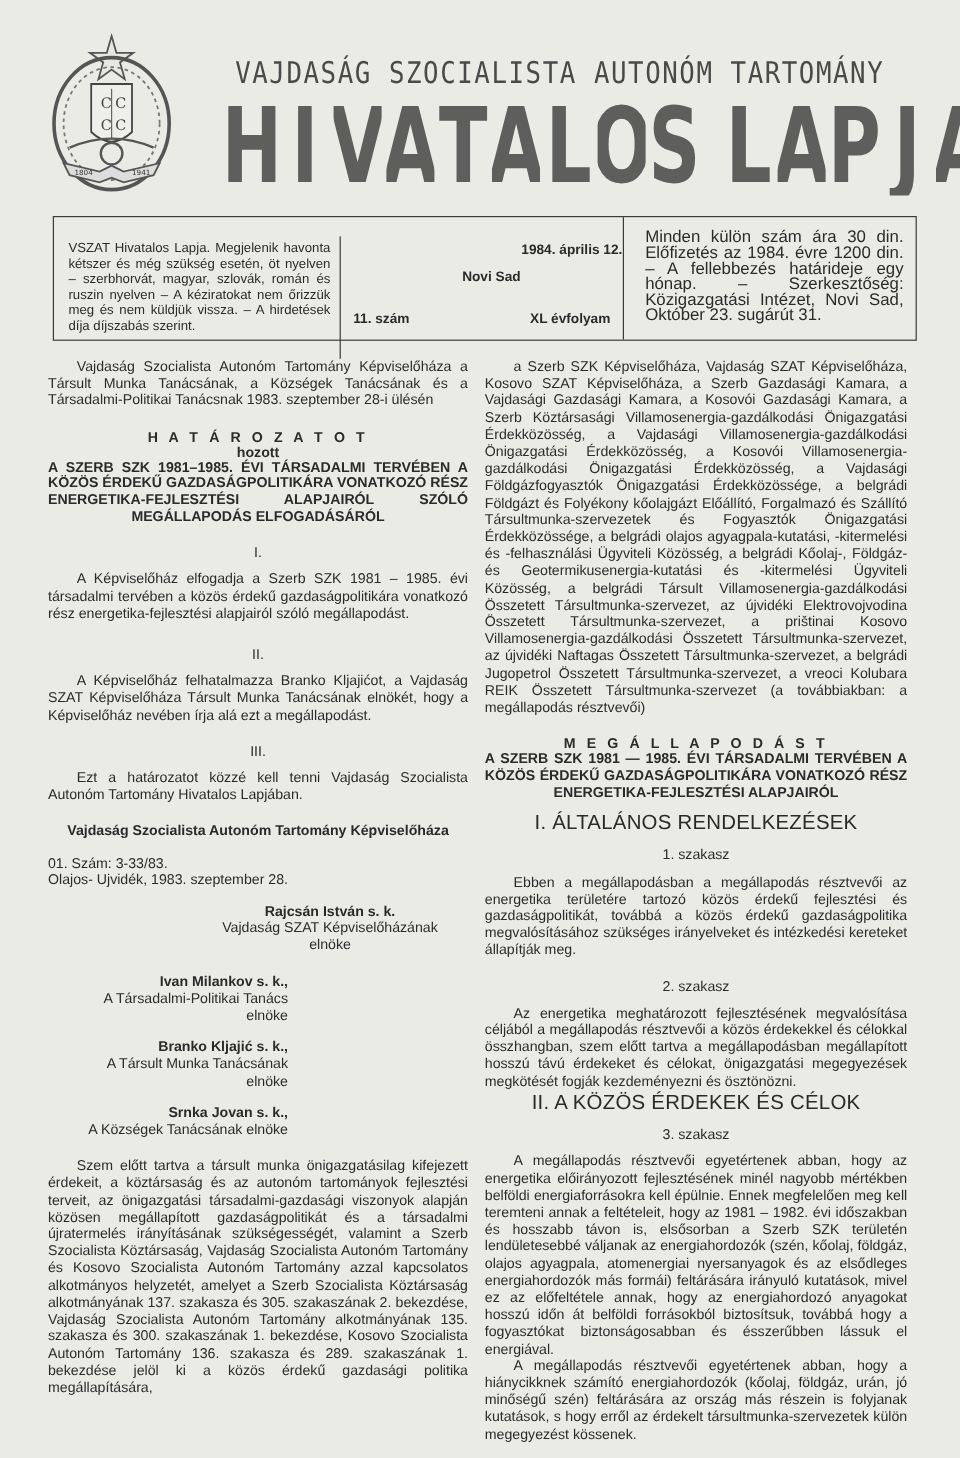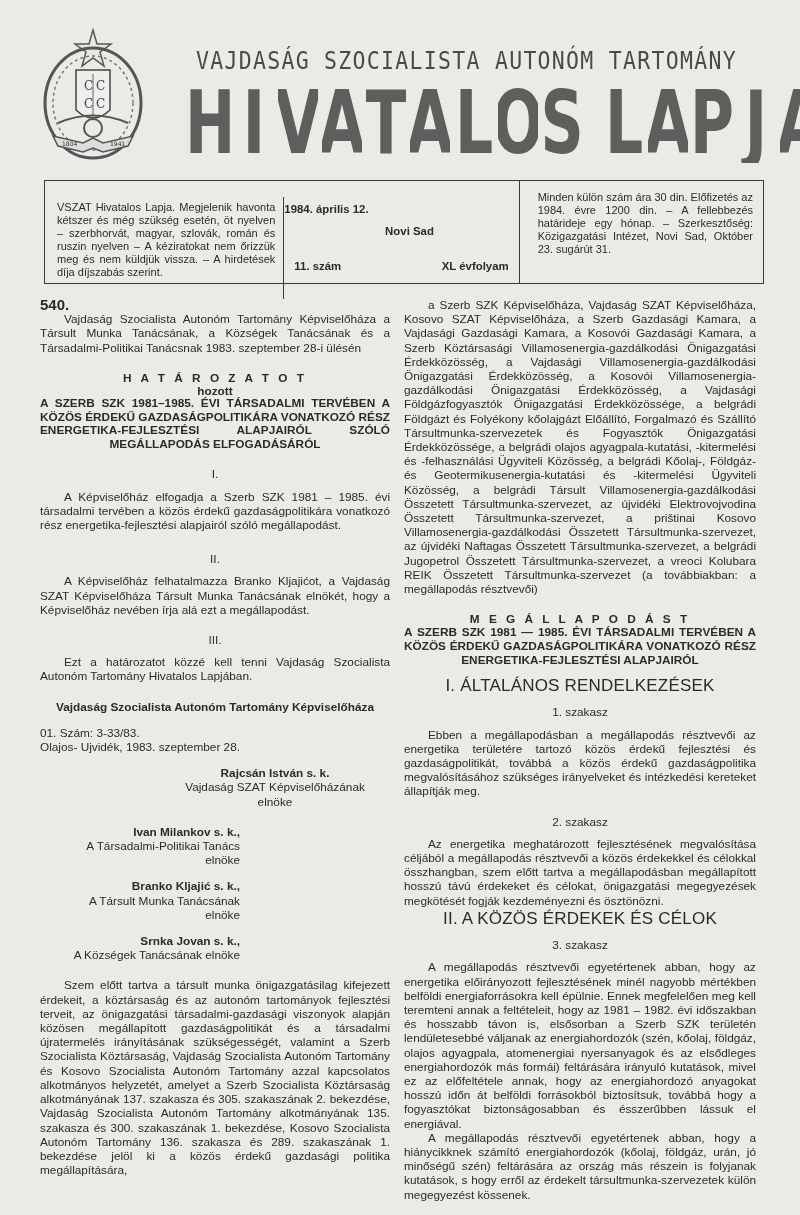--- a/index.html
+++ b/index.html
@@ -42,22 +42,22 @@
   .title .ltr span { color: #5e5e5c; font-size: 60px; }
 
   .infobox {
     position: absolute; left: 44px; top: 180px; width: 720px; height: 104px;
     border: 1.5px solid #3a3a3a; display: flex; box-sizing: border-box;
   }
   .infobox .cell { box-sizing: border-box; height: 100%; }
   .infobox .c1 { width: 240px; border-right: 1.5px solid #3a3a3a; padding: 4px 8px 4px 12px;
     font-size: 11px; line-height: 12.9px; text-align: justify; margin-top: 16px; }
   .infobox .c2 { width: 236px; border-right: 1.5px solid #3a3a3a; position: relative; font-weight: bold; font-size: 11.4px; }
-  .infobox .c3 { width: 244px; padding: 10px 10px 4px 18px; font-size: 11px; line-height: 12.9px; text-align: justify; }
-  .c2 .date { position: absolute; top: 22px; left: 0; right: 0; text-align: left; }
+  .infobox .c3 { width: 244px; padding: 10px 10px 4px 18px; font-size: 14px; line-height: 12.9px; text-align: justify; }
+  .c2 .date { position: absolute; top: 22px; left: 0; right: 0; text-align: right; }
   .c2 .place { position: absolute; top: 44px; left: 16px; right: 0; text-align: center; }
   .c2 .num { position: absolute; top: 79px; left: 10px; }
   .c2 .vol { position: absolute; top: 79px; right: 10px; }
 
   .col { position: absolute; top: 298px; font-size: 11.8px; line-height: 14.2px; text-align: justify; }
   .col.left { left: 40px; width: 350px; }
   .col.right { left: 404px; width: 352px; }
   .col p { margin: 0; }
   .ind { text-indent: 24px; }
   .ctr { text-align: center; }
@@ -144,21 +144,20 @@
   <div class="cell c2">
     <div class="date">1984. április 12.</div>
     <div class="place">Novi Sad</div>
     <div class="num">11. szám</div>
     <div class="vol">XL évfolyam</div>
   </div>
   <div class="cell c3">Minden külön szám ára 30 din. Előfizetés az 1984. évre 1200 din. – A fellebbezés határideje egy hónap. – Szerkesztőség: Közigazgatási Intézet, Novi Sad, Október 23. sugárút 31.</div>
 </div>
 
 <div class="col left">
-  <p class="num540">540.</p>
   <p class="ind">Vajdaság Szocialista Autonóm Tartomány Képviselőháza a Társult Munka Tanácsának, a Községek Tanácsának és a Társadalmi-Politikai Tanácsnak 1983. szeptember 28-i ülésén</p>
   <div class="gap16"></div>
   <p class="ctr spaced">H A T Á R O Z A T O T</p>
   <p class="ctr b" style="line-height:12px">hozott</p>
   <p class="capsb">A SZERB SZK 1981–1985. ÉVI TÁRSADALMI TERVÉBEN A KÖZÖS ÉRDEKŰ GAZDASÁGPOLITIKÁRA VONATKOZÓ RÉSZ ENERGETIKA-FEJLESZTÉSI ALAPJAIRÓL SZÓLÓ MEGÁLLAPODÁS ELFOGADÁSÁRÓL</p>
   <div class="gap16"></div>
   <p class="ctr">I.</p>
   <div class="gap8"></div>
   <p class="ind">A Képviselőház elfogadja a Szerb SZK 1981 – 1985. évi társadalmi tervében a közös érdekű gazdaságpolitikára vonatkozó rész energetika-fejlesztési alapjairól szóló megállapodást.</p>
   <div class="gap20"></div>

